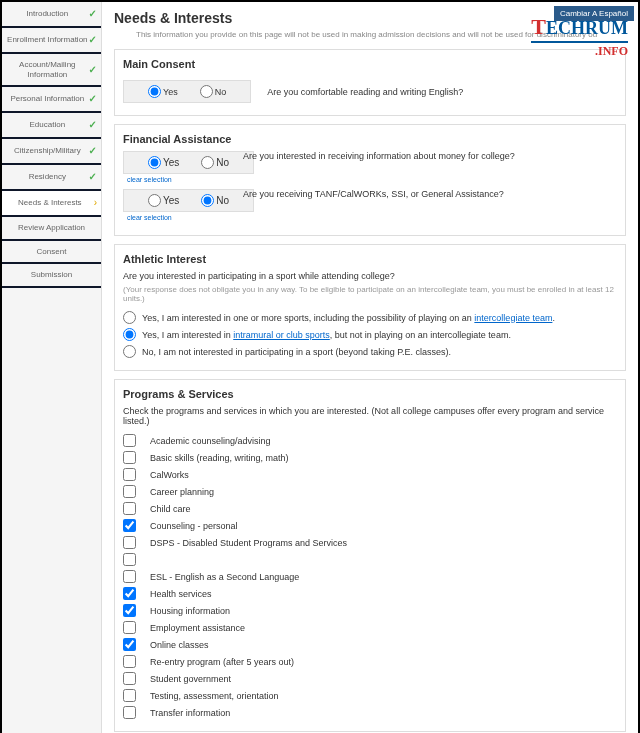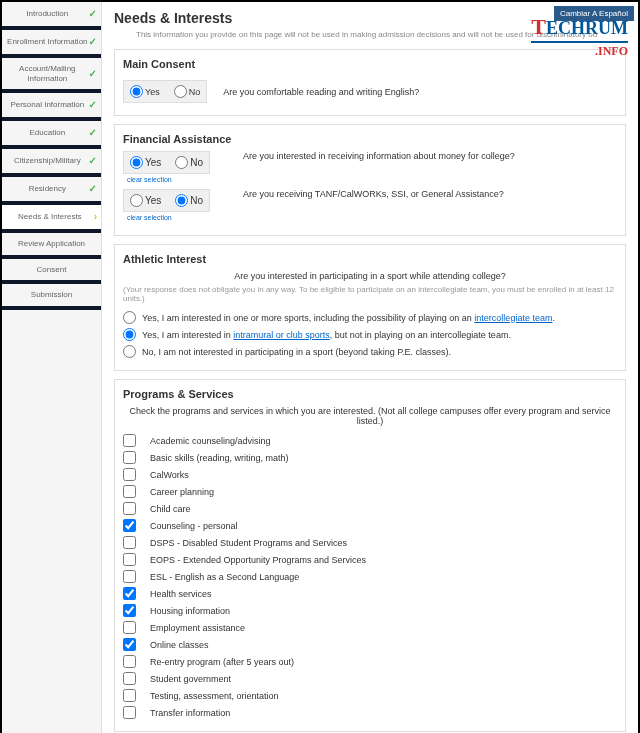--- a/index.html
+++ b/index.html
@@ -1,34 +1,34 @@
 <!DOCTYPE html>
 <html><head>
 <meta charset="utf-8">
 <style>
 * { box-sizing: border-box; margin: 0; padding: 0; }
 body { font-family: Arial, sans-serif; font-size: 10px; background: #fff; color: #333; width: 640px; }
 .container { display: flex; border: 2px solid #000; }
 .sidebar { width: 100px; background: #f5f5f5; border-right: 1px solid #ddd; }
-.nav-item { padding: 6px 4px; font-size: 8px; color: #666; border-bottom: 4px solid #0f172a; display: flex; justify-content: space-between; align-items: center; cursor: pointer; text-align: center; line-height: 1.2; }
+.nav-item { padding: 6px 4px; font-size: 8px; color: #666; border-bottom: 2px solid #0f172a; display: flex; justify-content: space-between; align-items: center; cursor: pointer; text-align: center; line-height: 1.2; }
 .nav-item span:first-child { flex: 1; }
 .check { color: #4caf50; font-size: 10px; font-weight: bold; }
 .arrow-cur { color: #e0a800; font-size: 10px; }
 .nav-item.current { background: #fff; }
 .main { flex: 1; padding: 8px 12px; position: relative; }
 .page-title { font-size: 14px; font-weight: bold; color: #333; margin-bottom: 4px; }
 .page-desc { font-size: 8px; color: #888; margin-bottom: 10px; margin-left: 22px; }
 .top-btn { position: absolute; top: 4px; right: 4px; background: #2a5a8a; color: #fff; font-size: 8px; padding: 3px 6px; border: none; cursor: pointer; }
 .section { border: 1px solid #ddd; margin-bottom: 8px; padding: 8px; }
 .section-title { font-size: 11px; font-weight: bold; margin-bottom: 6px; }
 .radio-row { display: flex; align-items: center; gap: 4px; font-size: 9px; padding: 4px 0; }
-.radio-box { background: #f0f0f0; padding: 4px 6px; display: inline-flex; gap: 14px; align-items: flex-start; margin-right: 12px; border: 1px solid #ddd; }
+.radio-box { background: #f0f0f0; padding: 4px 24px; display: inline-flex; gap: 22px; align-items: flex-start; margin-right: 12px; border: 1px solid #ddd; }
 .radio-opt { display: inline-flex; align-items: center; gap: 2px; }
 .clear-sel { font-size: 7px; color: #06c; cursor: pointer; display: block; margin-top: 2px; margin-left: 4px; }
-.question { font-size: 9px; color: #333; text-align: center; }
+.question { font-size: 9px; color: #333; }
 .sub-note { font-size: 8px; color: #999; margin: 4px 0 8px; }
 .radio-line { display: flex; align-items: center; gap: 6px; font-size: 9px; margin: 4px 0; }
 .link { color: #06c; text-decoration: underline; cursor: pointer; }
 .check-line { display: flex; align-items: center; gap: 14px; font-size: 9px; margin: 4px 0; }
 .logo { position: absolute; top: 12px; right: 10px; font-family: Liberation Serif, serif; font-weight: bold; text-align: right; }
 .logo .t { color: #d32f2f; font-size: 22px; }
 .logo .rest { color: #01579b; font-size: 18px; }
 .logo .info { color: #d32f2f; font-size: 12px; display: block; text-align: right; }
 .logo .bar { height: 2px; background: #01579b; margin: 1px 0; }
 input[type=radio], input[type=checkbox] { margin: 0; }
@@ -196,21 +196,20 @@
           <label class="check-line">
             <input type="checkbox" checked="" style="">
             <span>Counseling - personal</span>
           </label>
           <label class="check-line">
             <input type="checkbox" style="">
             <span>DSPS - Disabled Student Programs and Services</span>
           </label>
           <label class="check-line">
             <input type="checkbox" style="">
-            <span>EOPS - Extended Opportunity Programs and Services</span>
           </label>
           <label class="check-line">
             <input type="checkbox" style="">
             <span>ESL - English as a Second Language</span>
           </label>
           <label class="check-line">
             <input type="checkbox" checked="" style="">
             <span>Health services</span>
           </label>
           <label class="check-line">

